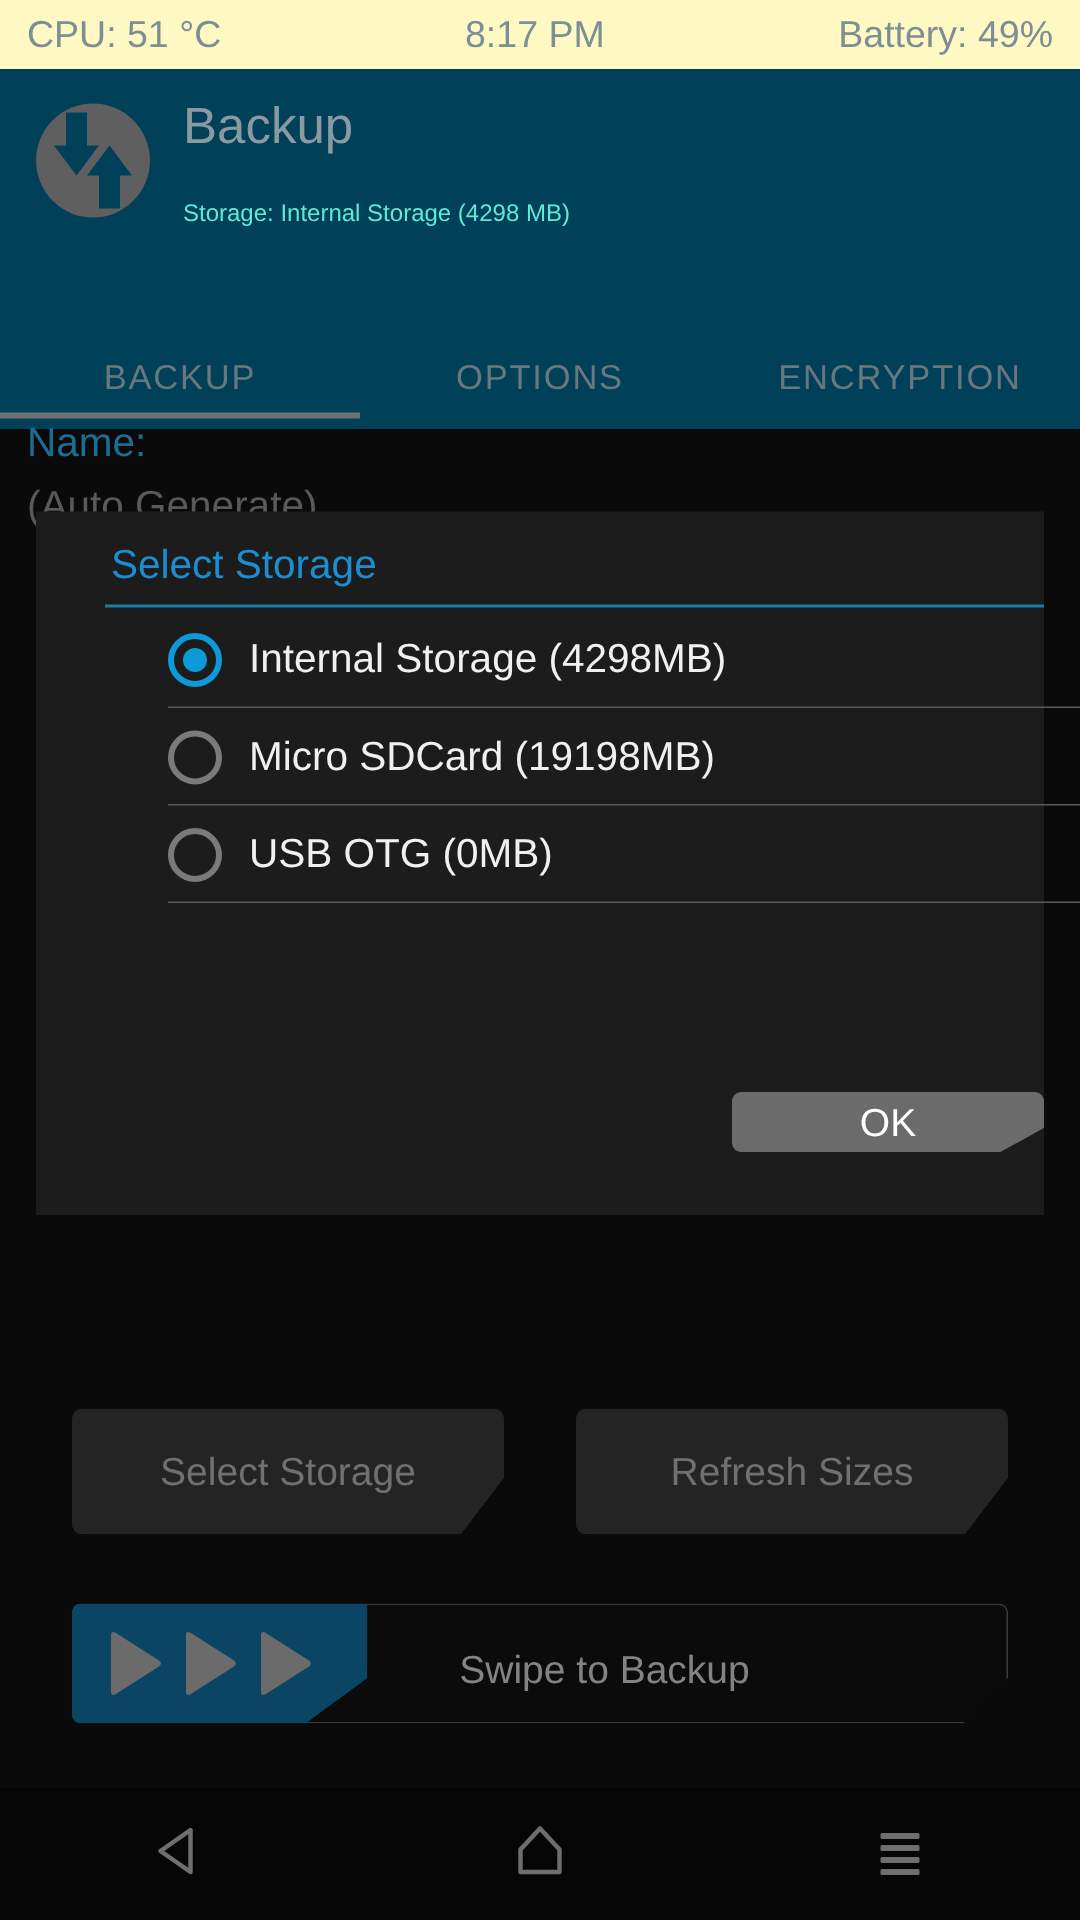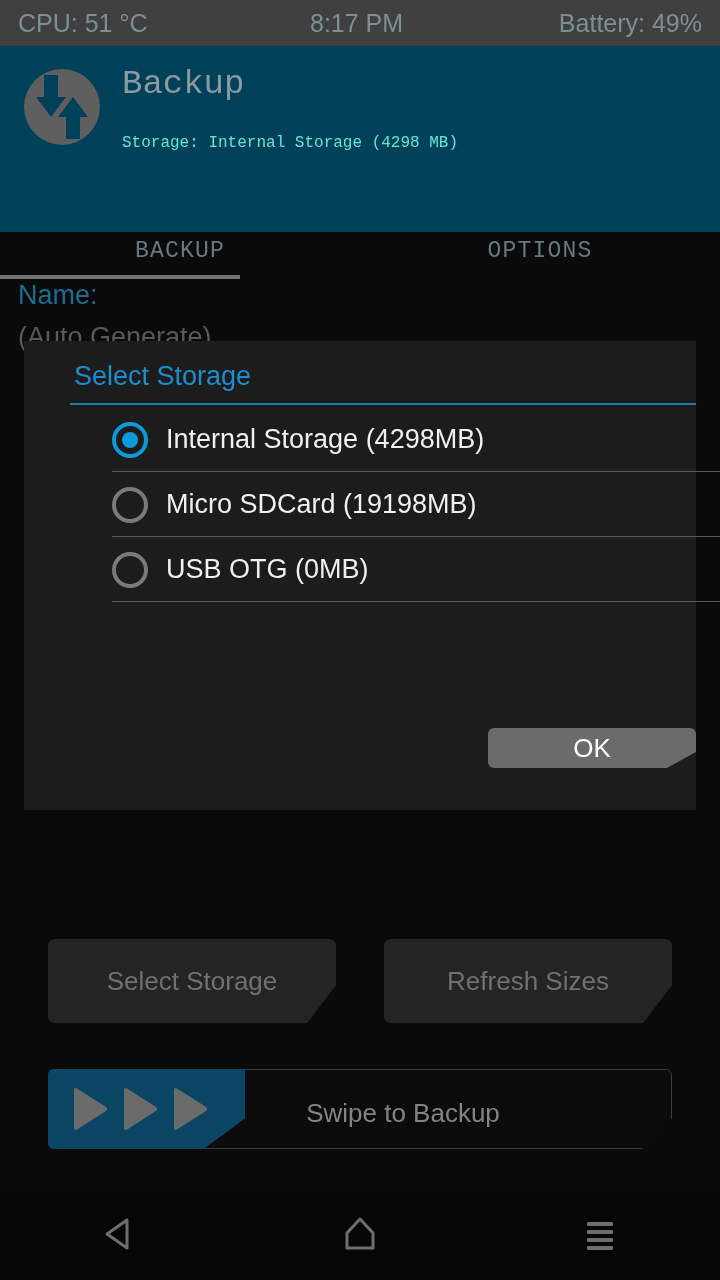--- a/index.html
+++ b/index.html
@@ -12,33 +12,32 @@
   #screen {
     position:relative;
     width:720px; height:1280px;
     background:#0a0a0a;
     overflow:hidden;
   }
 
   
   #statusbar {
     position:absolute; left:0; top:0; width:720px; height:46px;
-    background:#404040;
+    background:#fef9c3;
     display:flex; align-items:center;
     color:#7d8f95; font-size:25px;
   }
   #statusbar .sb-cpu   { position:absolute; left:18px; }
   #statusbar .sb-clock { position:absolute; left:310px; }
   #statusbar .sb-batt  { position:absolute; right:18px; }
 
   
   #header {
-    position:absolute; left:0; top:46px; width:720px; height:186px;
+    position:absolute; left:0; top:46px; width:720px; height:240px;
     background:#014059;
-    font-family:Liberation Mono, monospace;
   }
   #app-logo {
     position:absolute; left:22px; top:21px; width:80px; height:80px;
   }
   #header-text { position:absolute; left:122px; top:14px; }
   #app-title {
     font-size:34px; color:#8a9aa1; line-height:48px;
   }
   #app-subtitle {
     font-size:16px; color:#5eead4; line-height:34px; margin-top:18px;
@@ -190,20 +189,21 @@
     </div>
 
     <div id="header-text">
       <div id="app-title">Backup</div>
       <div id="app-subtitle">Storage: Internal Storage (4298 MB)</div>
     </div>
 
     <div id="tabbar">
       <div class="tab">BACKUP</div>
       <div class="tab">OPTIONS</div>
+      <div class="tab">ENCRYPTION</div>
     </div>
     <div id="tab-underline"></div>
   </div>
 
   <div id="page-body">
     <div id="name-label">Name:</div>
     <div id="name-value">(Auto Generate)</div>
   </div>
 
   <div id="dialog">

